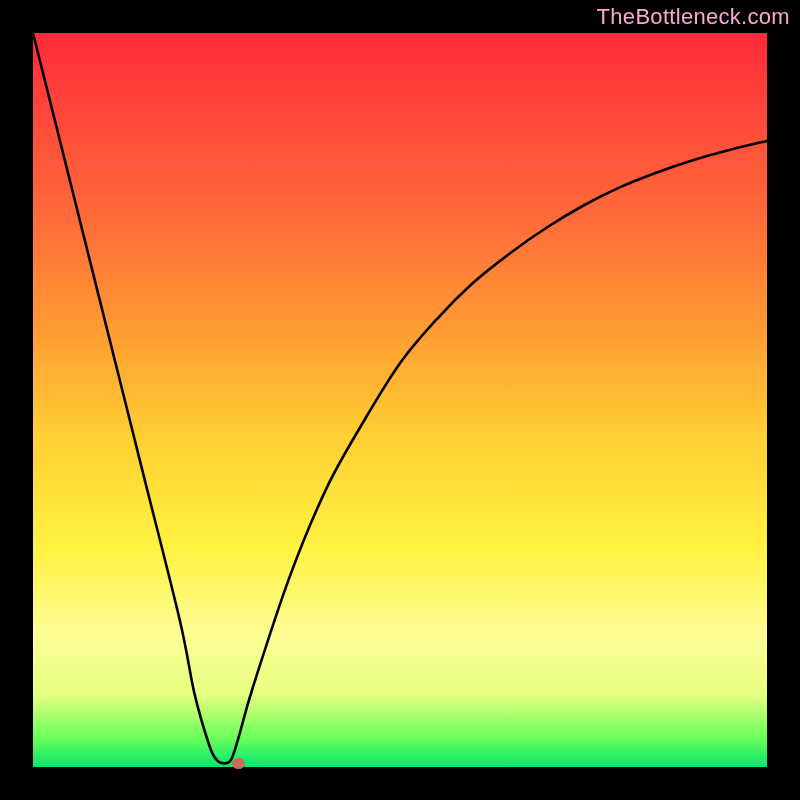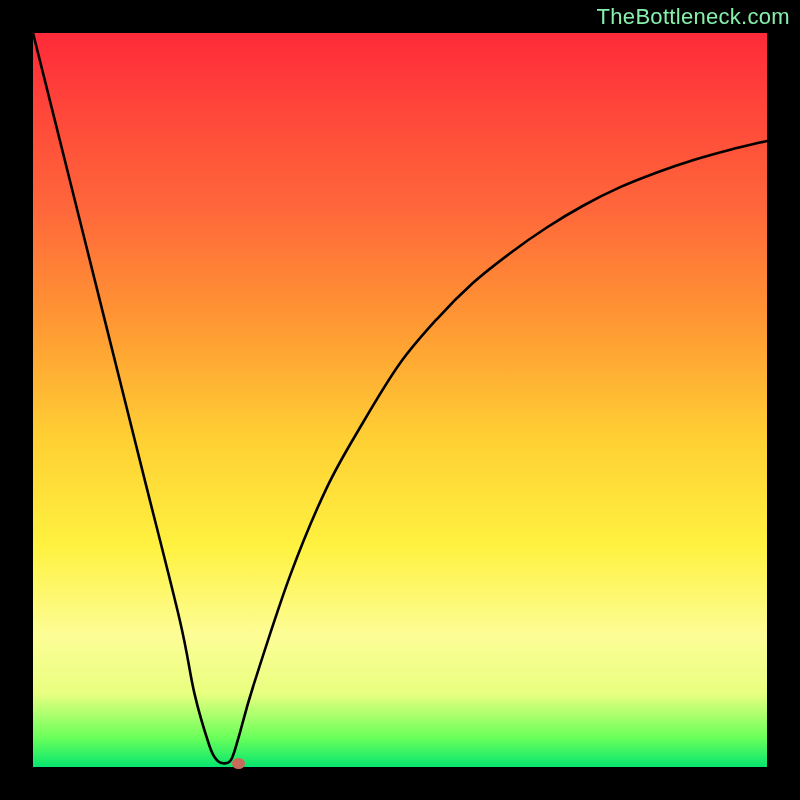--- a/index.html
+++ b/index.html
@@ -36,21 +36,21 @@
       #fdfd96 82%,
       #e8ff80 90%,
       #6aff5a 96%,
       #06e66e 100%
     );
   }
   .attribution {
     position: absolute;
     top: 4px;
     right: 10px;
-    color: #86efac;
+    color: #f9a8d4;
     font-size: 22px;
     font-weight: 500;
     letter-spacing: 0.3px;
     user-select: none;
   }
   svg.curve {
     position: absolute;
     left: 0;
     top: 0;
     width: 734px;

